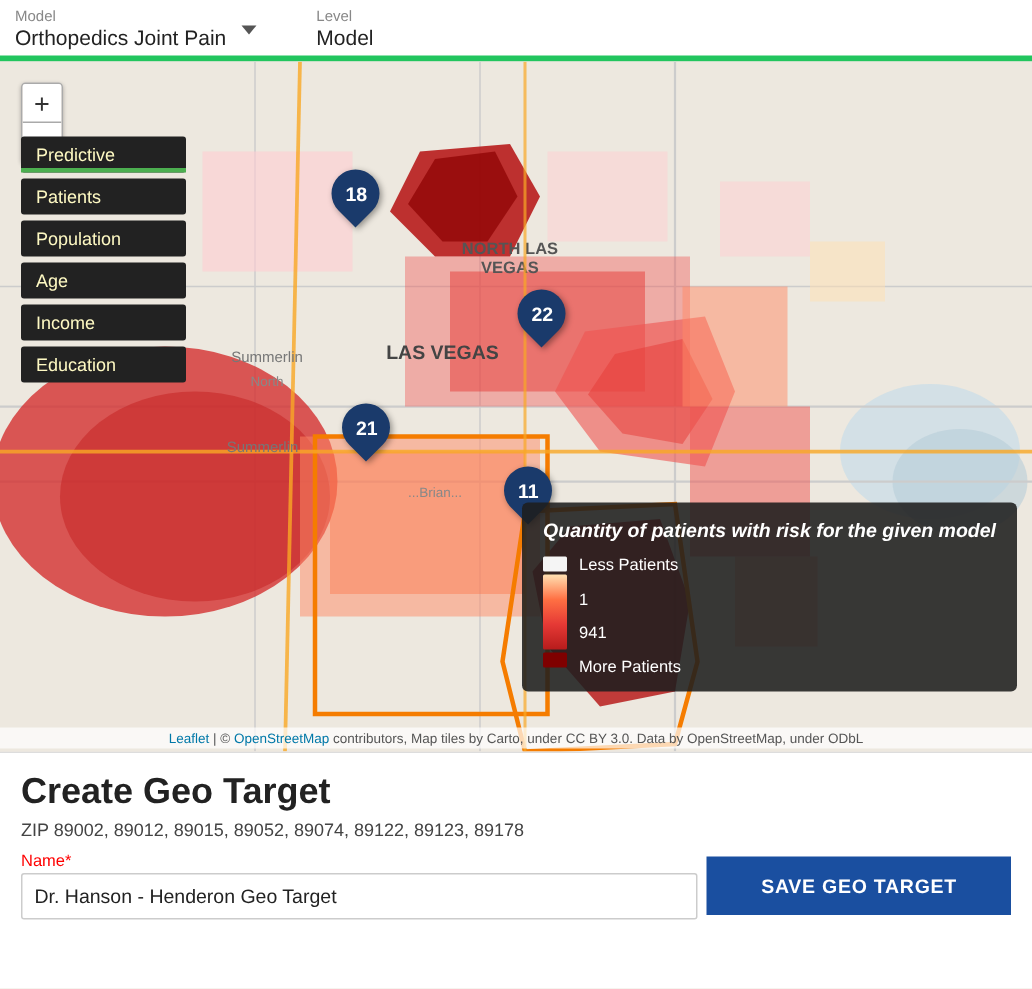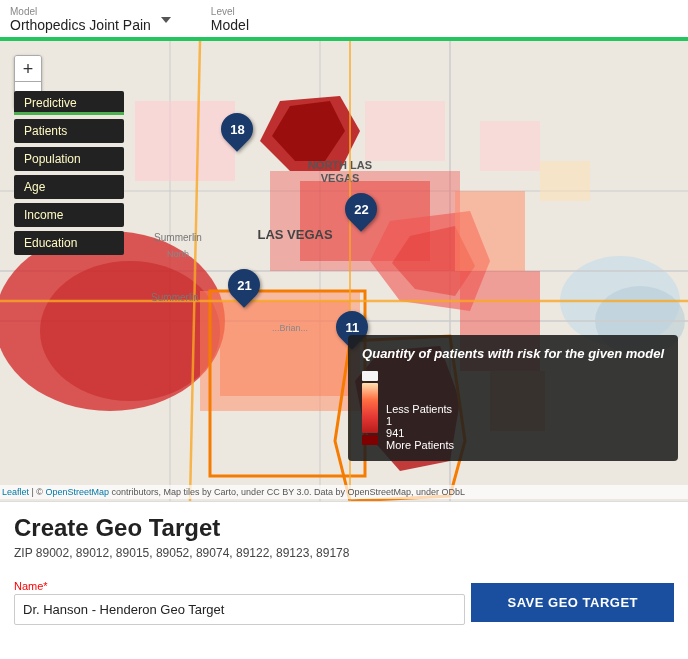--- a/index.html
+++ b/index.html
@@ -180,41 +180,42 @@
       font-size: 11px;
     }
 
     
     .attribution {
       position: absolute;
       bottom: 2px;
       left: 0; right: 0;
       font-size: 9px;
       color: #555;
+      text-align: center;
       background: rgba(255,255,255,0.7);
       padding: 2px;
     }
     .attribution a { color: #0078a8; text-decoration: none; }
 
     
     .bottom-panel {
       padding: 12px 14px 10px 14px;
       background: #fff;
       border-top: 1px solid #ddd;
     }
     .create-title {
       font-size: 24px;
       font-weight: bold;
       color: #222;
       margin-bottom: 4px;
     }
     .zip-line {
       font-size: 12px;
       color: #444;
-      margin-bottom: 20px;
+      margin-bottom: 8px;
     }
     .bottom-row {
       display: flex;
       gap: 6px;
       align-items: center;
     }
     .name-input-wrap {
       flex: 1;
       display: flex;
       flex-direction: column;
@@ -374,21 +375,21 @@
   </div>
 
   <div class="legend">
     <div class="legend-title">Quantity of patients with risk for the given model</div>
     <div class="legend-scale">
       <div style="display:flex;flex-direction:column;gap:2px;align-items:center;">
         <div class="legend-swatch" style="background:#f5f5f5;height:10px;"></div>
         <div style="width:16px;height:50px;background:linear-gradient(to bottom,#ffe0b2,#ff7043,#e53935,#b71c1c);border-radius:1px;"></div>
         <div class="legend-swatch" style="background:#7f0000;height:10px;"></div>
       </div>
-      <div class="legend-labels" style="height:80px;justify-content:flex-end;display:flex;flex-direction:column;">
+      <div class="legend-labels" style="height:80px;justify-content:space-between;display:flex;flex-direction:column;">
         <span>Less Patients</span>
         <span>1</span>
         <span>941</span>
         <span>More Patients</span>
       </div>
     </div>
   </div>
 
   <div class="attribution">
     <a href="#">Leaflet</a> | © <a href="#">OpenStreetMap</a> contributors, Map tiles by Carto, under CC BY 3.0. Data by OpenStreetMap, under ODbL

